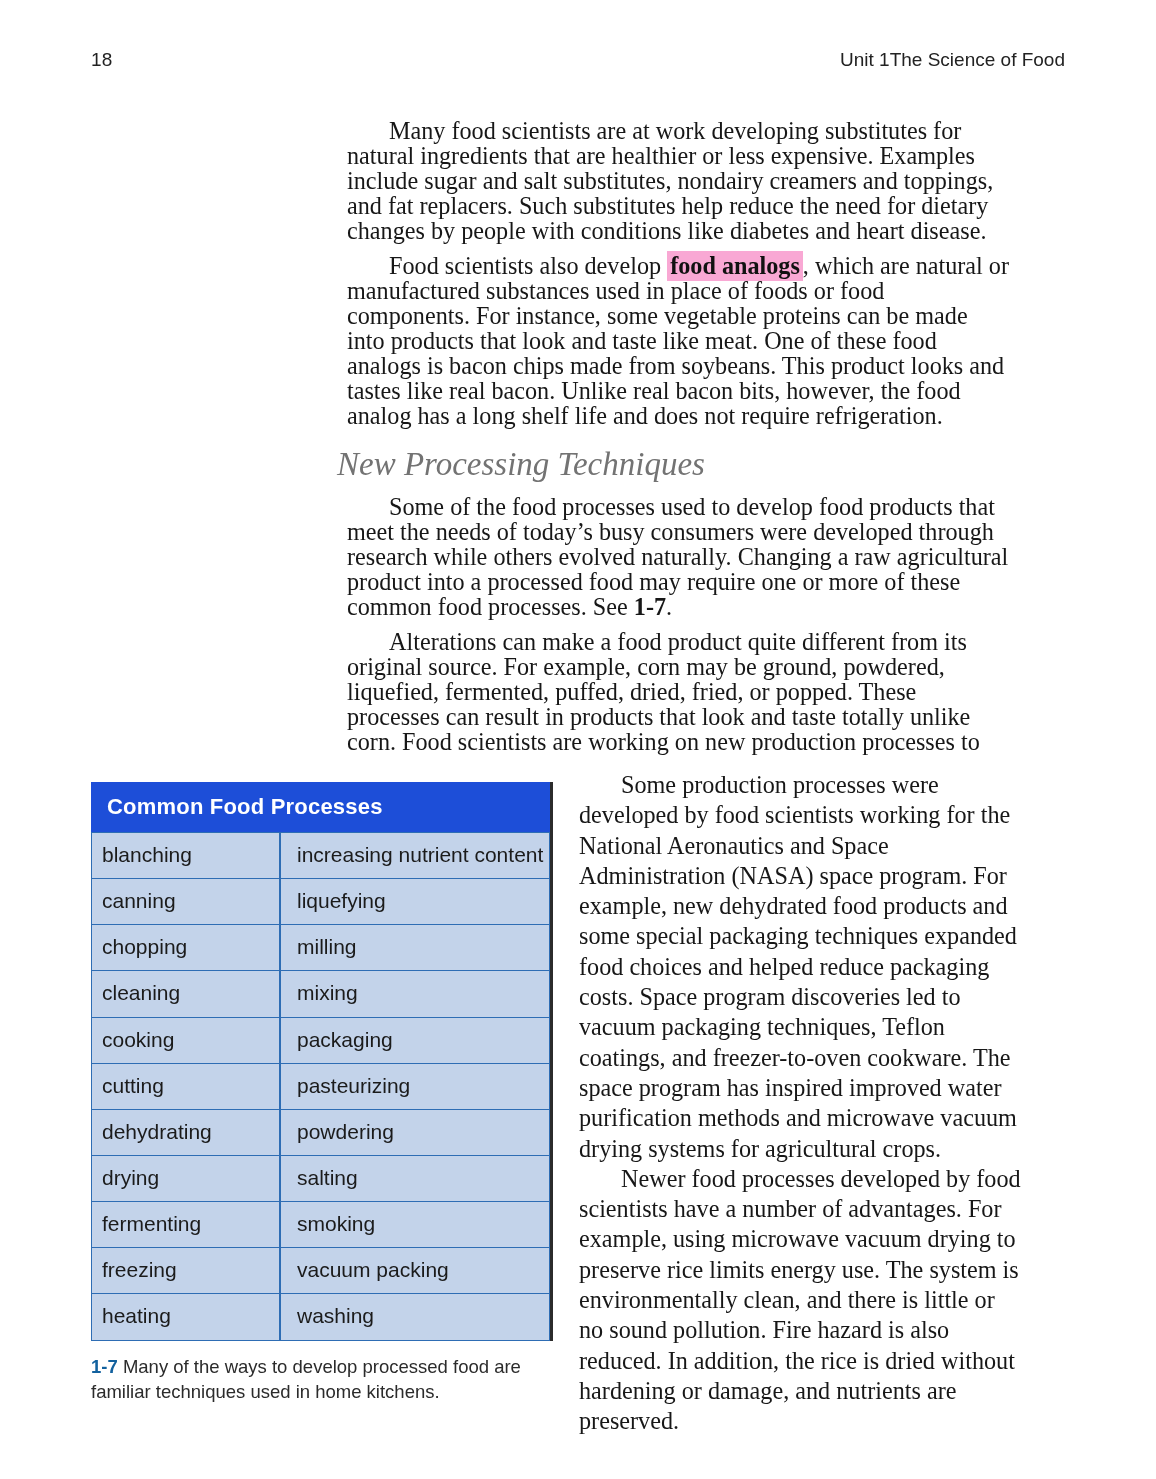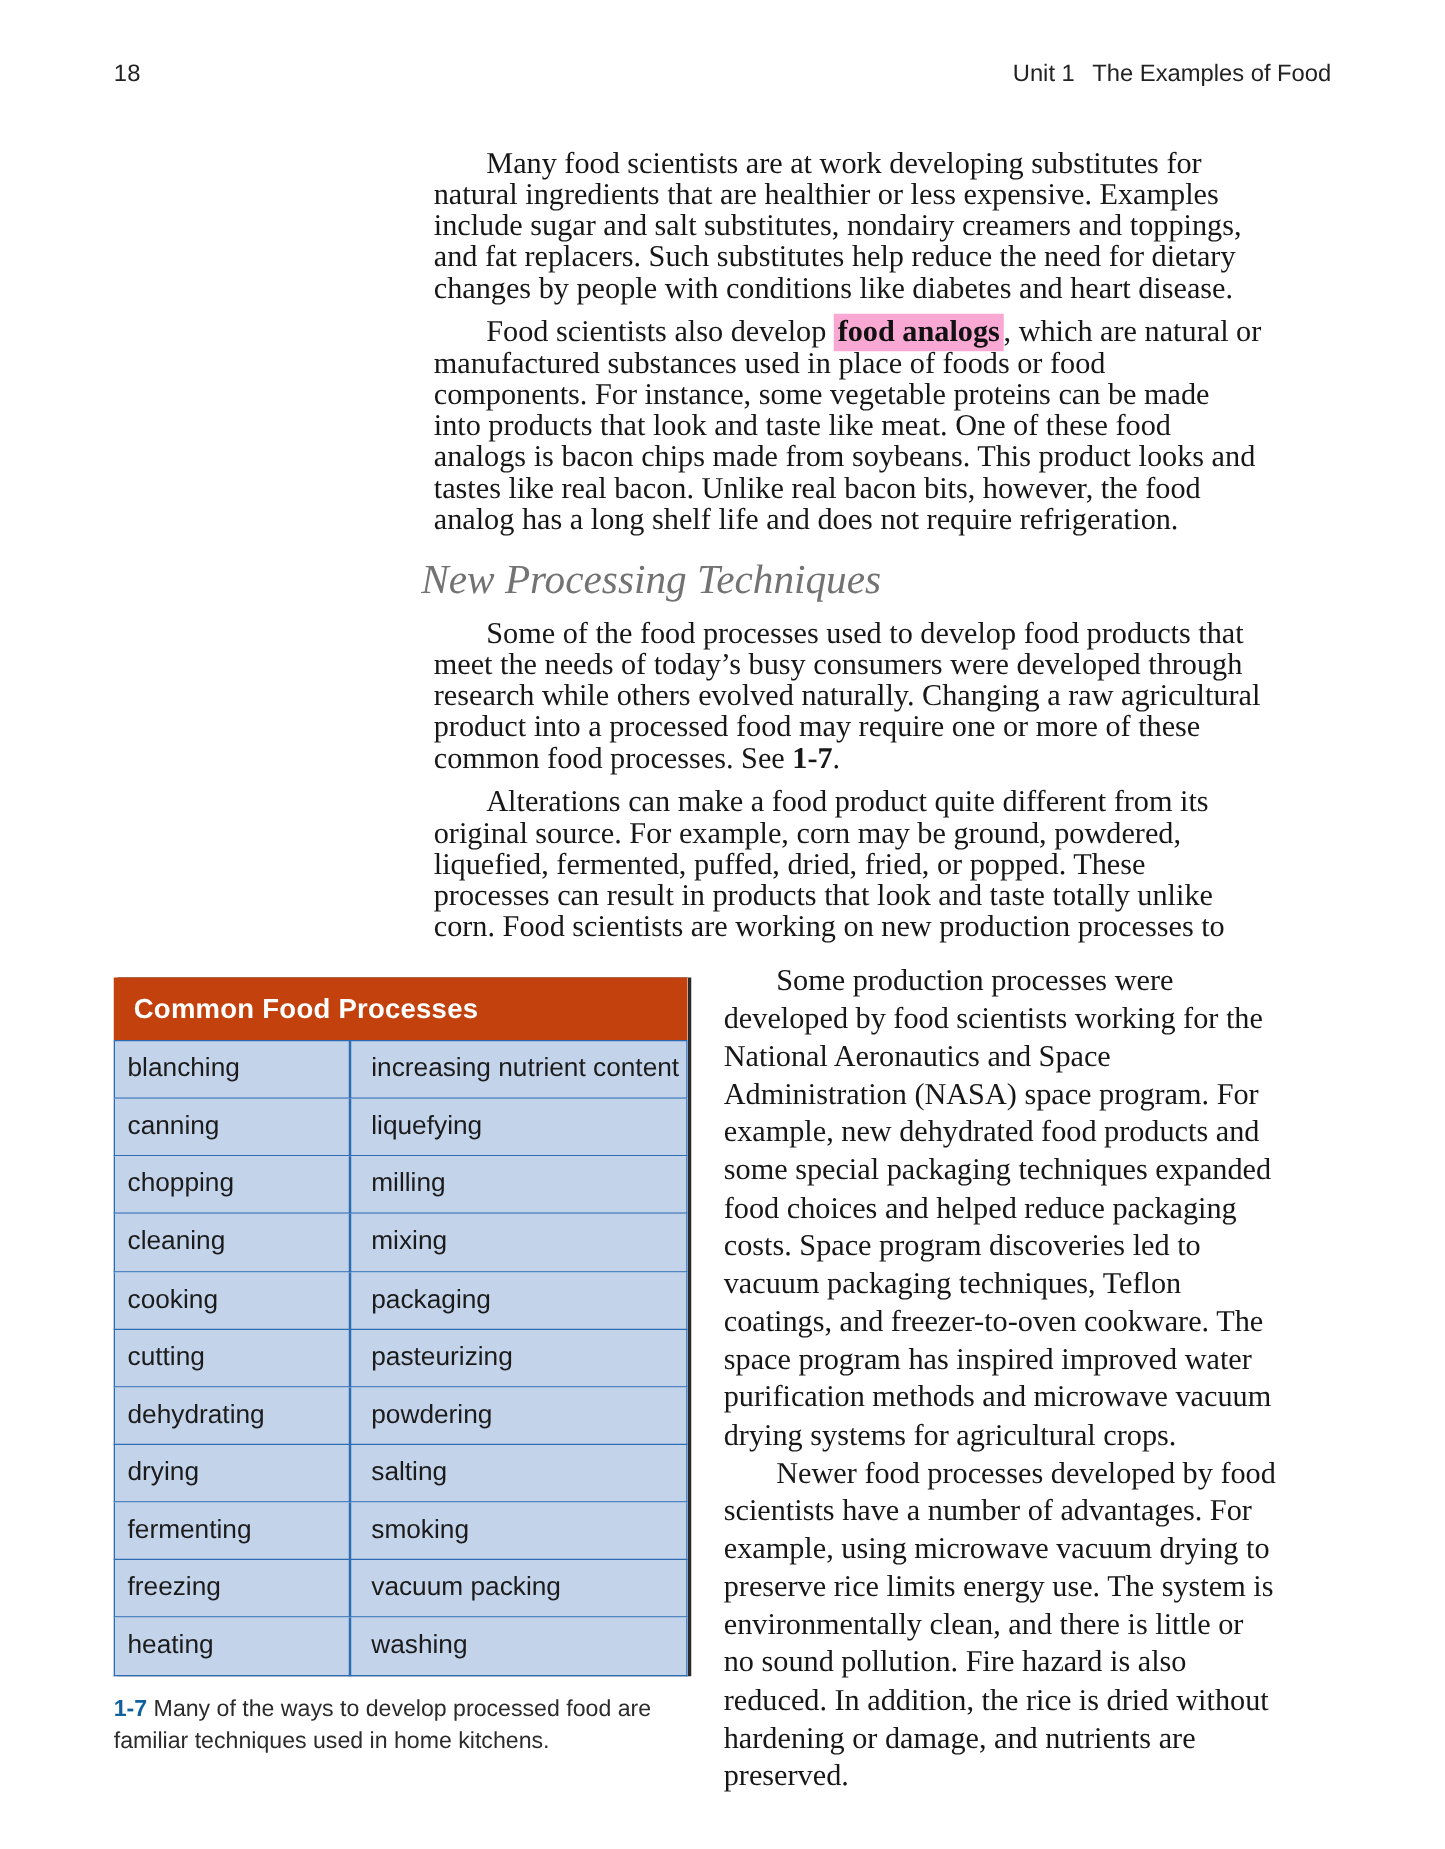--- a/index.html
+++ b/index.html
@@ -30,21 +30,20 @@
     display: flex;
     align-items: center;
     justify-content: space-between;
   }
   .running-head .folio {
     letter-spacing: 0.3px;
   }
   .running-head .head-right {
     display: flex;
     align-items: center;
-    gap: 14px;
   }
 
   
   .textblock {
     position: absolute;
     top: 108px;
     left: 337px;
     width: 684px;
   }
   .textblock p {
@@ -85,21 +84,21 @@
   }
 
   .proc-table {
     width: 459px;
     border-collapse: separate;
     border-spacing: 0;
     font-family: "Liberation Sans", "DejaVu Sans", sans-serif;
     box-shadow: 3px 0 0 0 #2b2b2b;
   }
   .proc-table thead th {
-    background: #c2410c;
+    background: #1d4ed8;
     color: #ffffff;
     font-size: 22px;
     font-weight: bold;
     text-align: left;
     padding: 12px 0 12px 16px;
     letter-spacing: 0.2px;
     border: none;
   }
   .proc-table tbody td {
     background: #C3D3EA;
@@ -145,21 +144,21 @@
 </style>
 </head>
 <body>
 
 <div class="page">
 
   <div class="running-head">
     <span class="folio">18</span>
     <span class="head-right">
       <span>Unit 1</span>
-      <span>The Examples of Food</span>
+      <span>The Science of Food</span>
     </span>
   </div>
 
   <div class="textblock">
 
     <p>Many food scientists are at work developing substitutes for natural ingredients that are healthier or less expensive. Examples include sugar and salt substitutes, nondairy creamers and toppings, and fat replacers. Such substitutes help reduce the need for dietary changes by people with conditions like diabetes and heart disease.</p>
 
     <p><span>Food scientists also develop </span><span class="term-highlight">food analogs</span><span>, which are natural or manufactured substances used in place of foods or food components. For instance, some vegetable proteins can be made into products that look and taste like meat. One of these food analogs is bacon chips made from soybeans. This product looks and tastes like real bacon. Unlike real bacon bits, however, the food analog has a long shelf life and does not require refrigeration.</span></p>
 
     <h2 class="section-heading">New Processing Techniques</h2>

